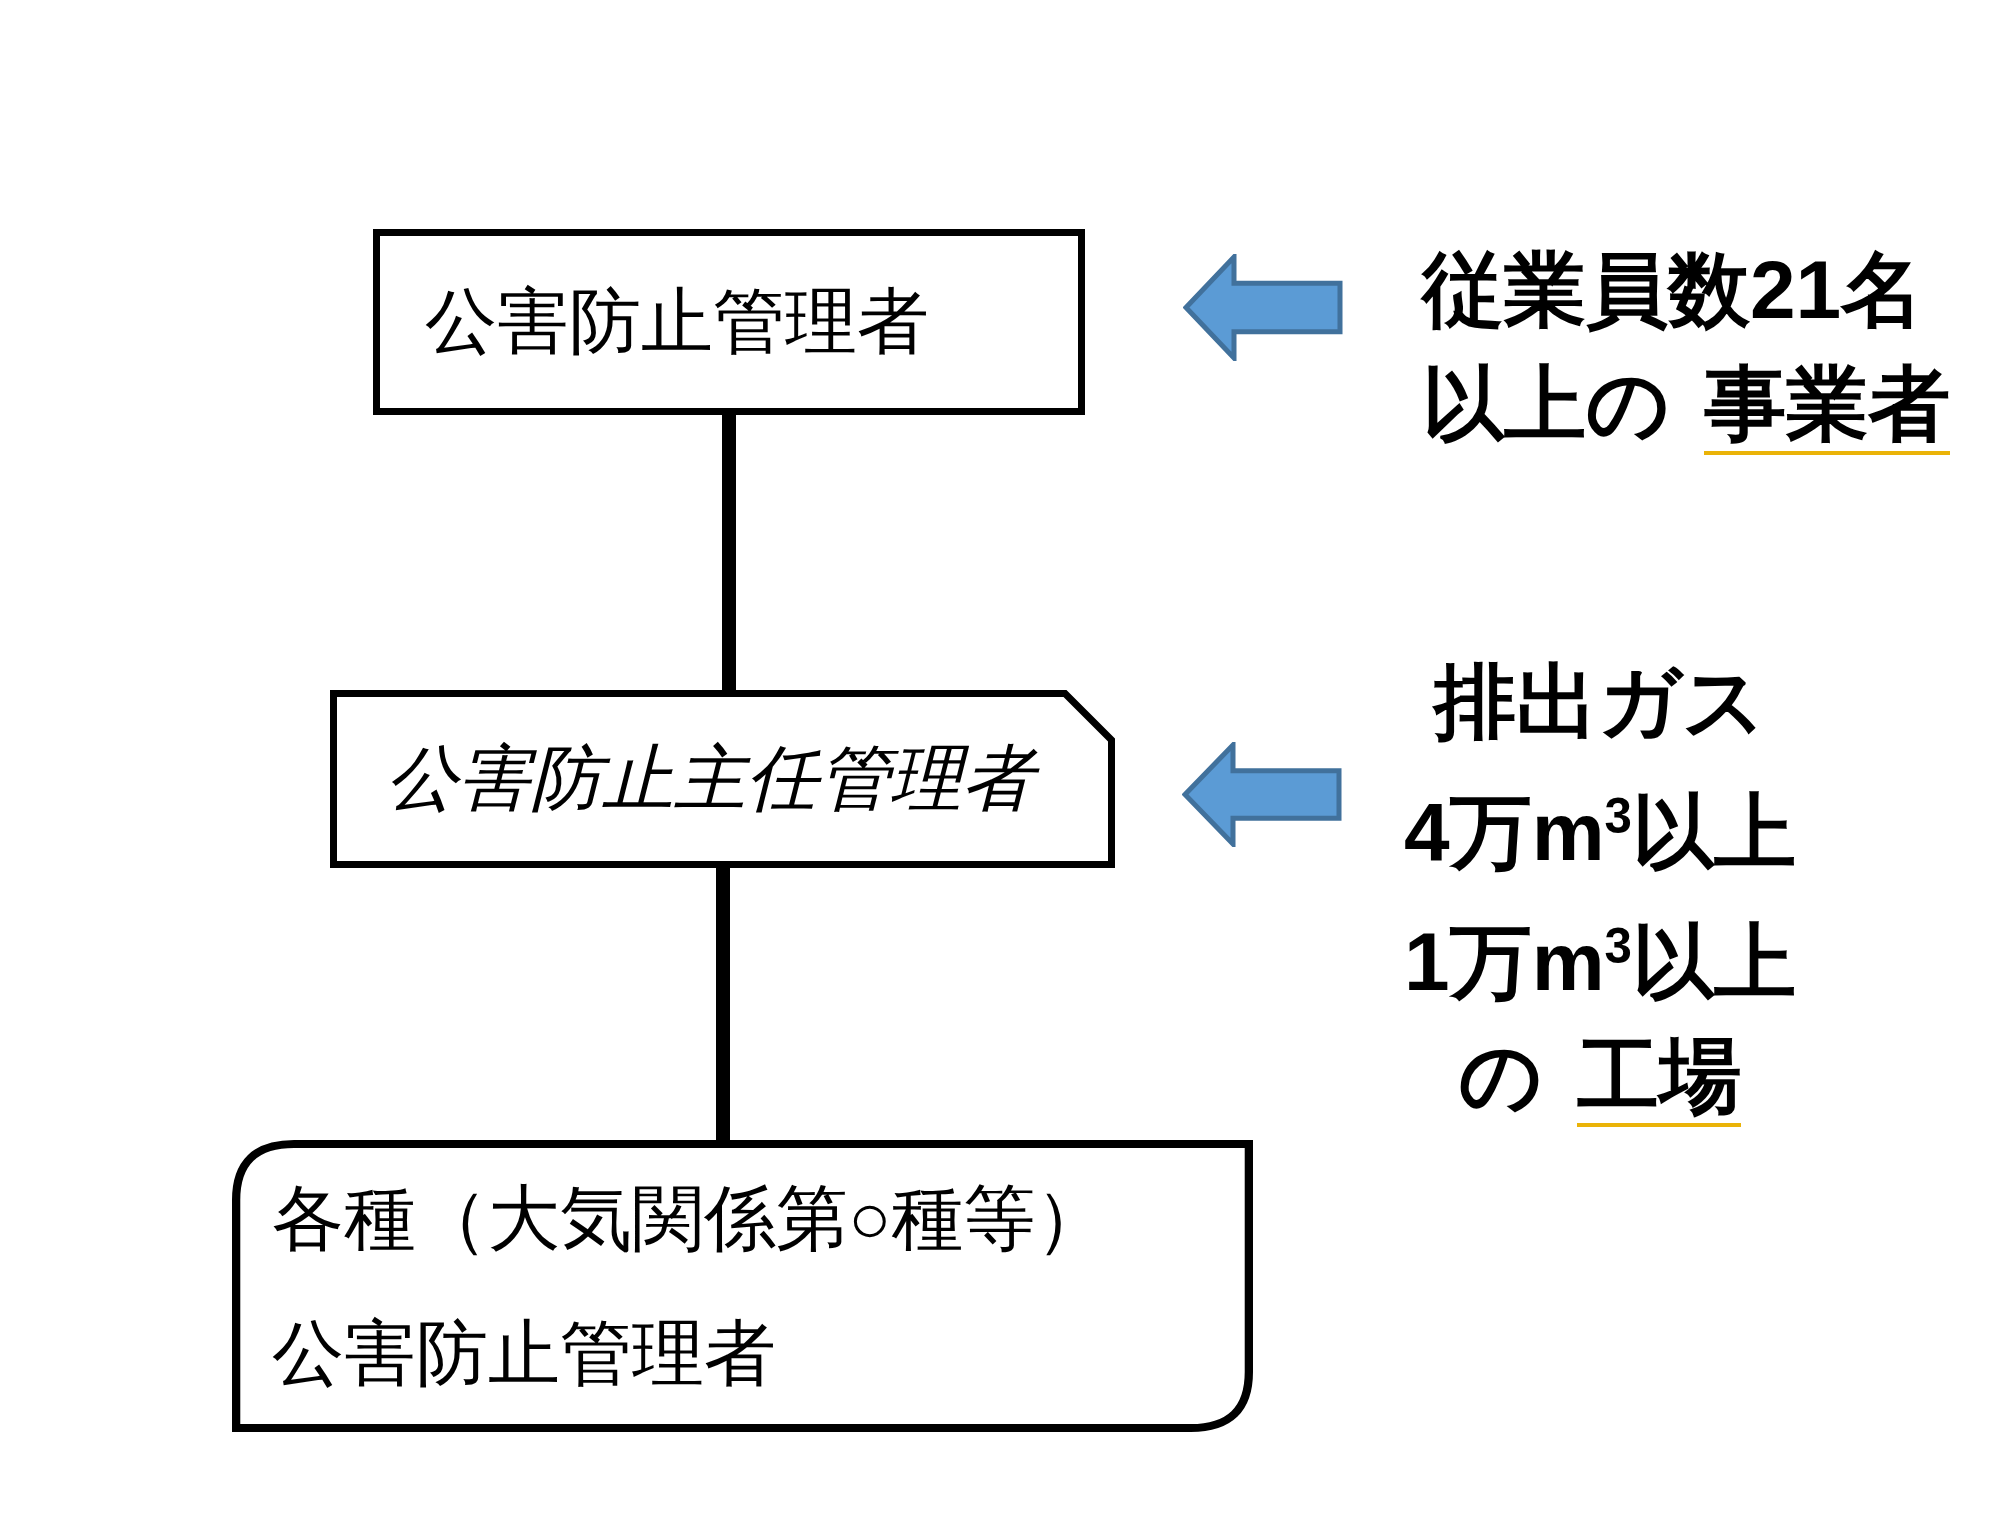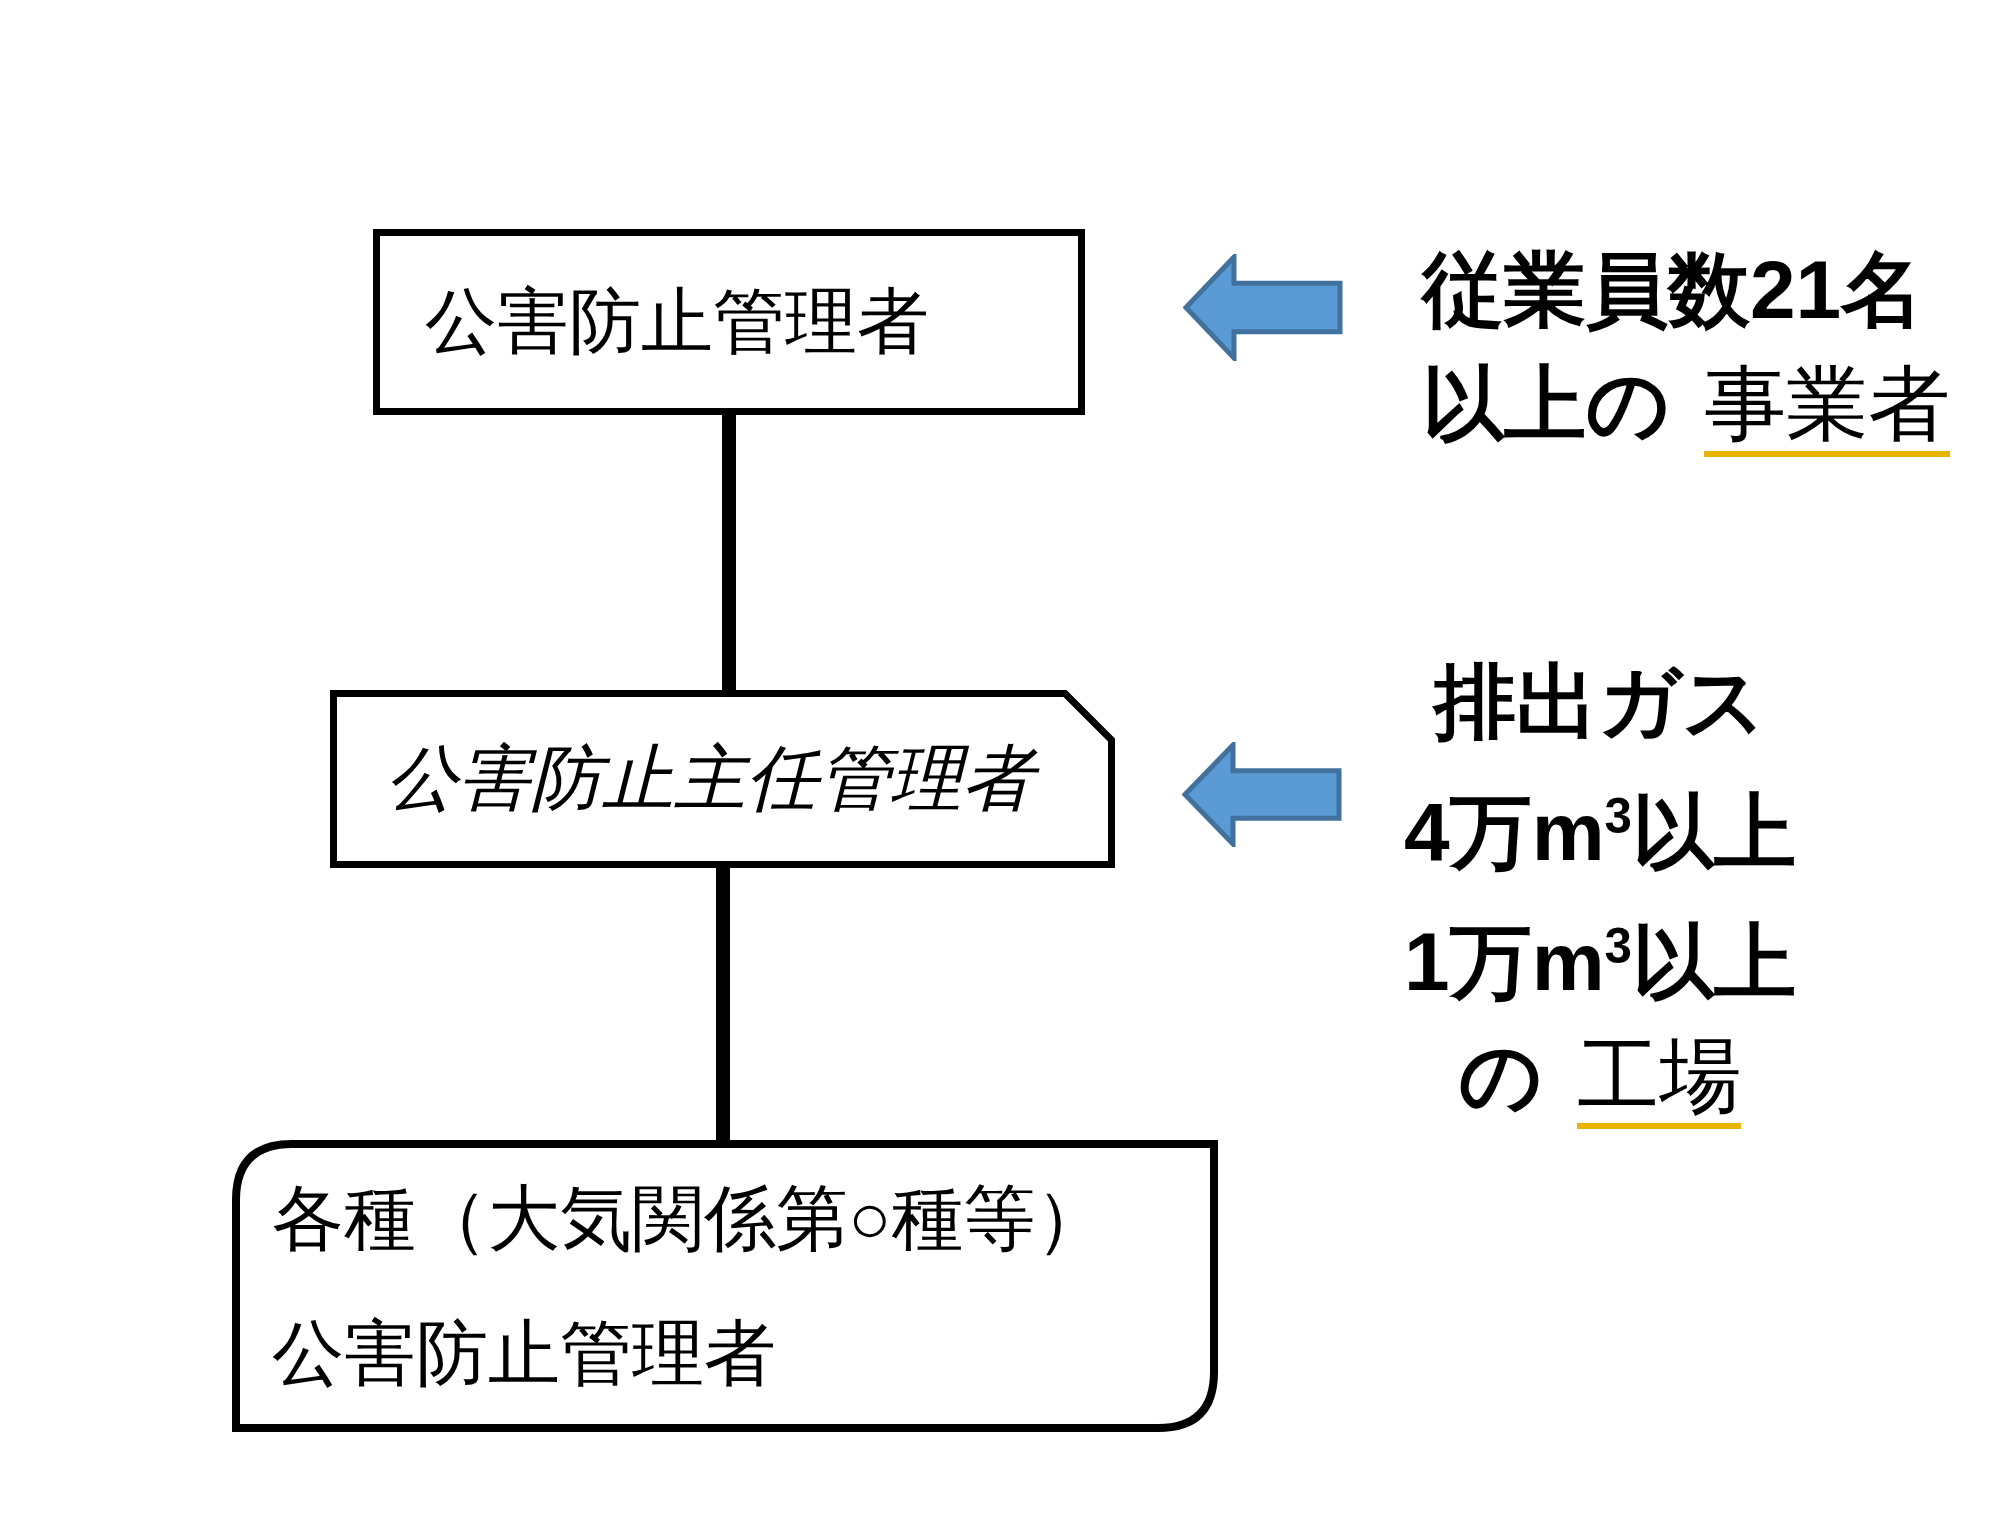--- a/index.html
+++ b/index.html
@@ -37,21 +37,21 @@
     font-size: 72px;
     line-height: 1.1;
     color: #000000;
     white-space: nowrap;
     font-weight: 400;
   }
   .box1 { left: 373px; top: 229px; width: 712px; height: 186px; }
   .box1 .box-label { padding-left: 52px; }
   .box2 { left: 330px; top: 690px; width: 785px; height: 178px; }
   .box2 .box-label { padding-left: 56px; font-style: italic; }
-  .box3 { left: 232px; top: 1140px; width: 986px; height: 292px; }
+  .box3 { left: 232px; top: 1140px; width: 986px; height: 292px; padding-left: 35px; }
   .box3 .box-label { padding-left: 40px; gap: 55px; }
   .connector {
     position: absolute;
     width: 14px;
     background: #000000;
   }
   .connector1 { left: 722px; top: 410px; height: 285px; }
   .connector2 { left: 716px; top: 863px; height: 282px; }
   .arrow {
     position: absolute;
@@ -63,23 +63,23 @@
     position: absolute;
     font-size: 82px;
     line-height: 114px;
     font-weight: 600;
     color: #000000;
   }
   .annotation .line { white-space: nowrap; }
   .annotation1 { left: 1422px; top: 233px; width: 540px; text-align: left; }
   .annotation2 { left: 1320px; top: 645px; width: 560px; text-align: center; }
   .emph {
-    font-weight: 400;
+    font-weight: 700;
     margin-left: 0.42em;
-    border-bottom: 6px solid #eab308;
+    border-bottom: 4px solid #eab308;
     padding-bottom: 2px;
   }
   .sup3 {
     font-size: 0.6em;
     vertical-align: 0.55em;
     font-weight: 600;
   }
 </style>
 </head>
 <body>

